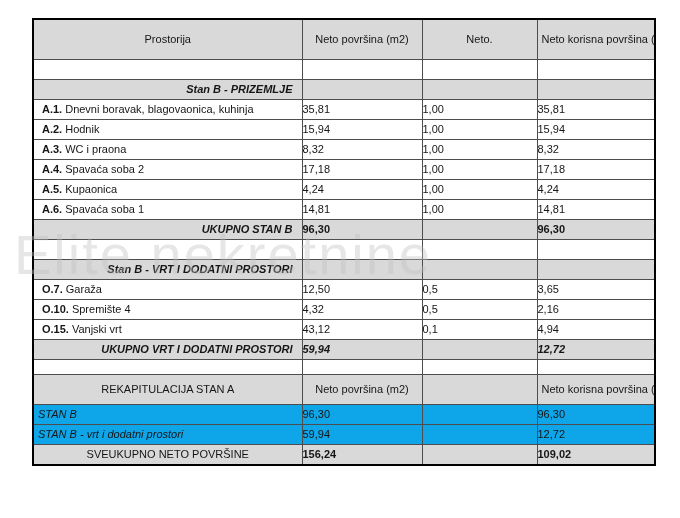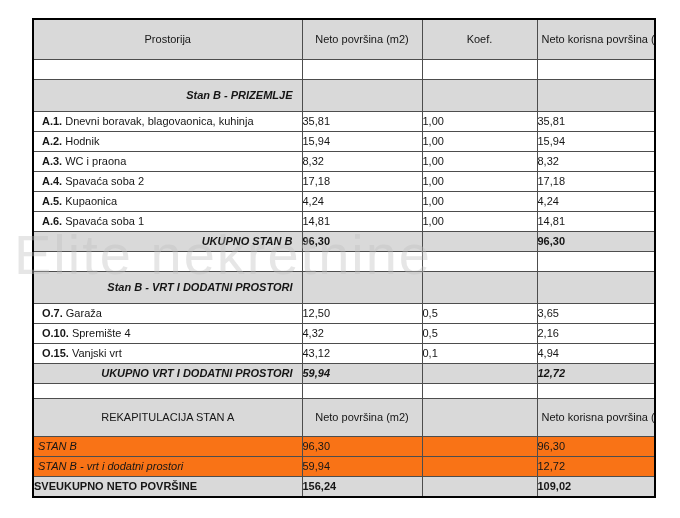--- a/index.html
+++ b/index.html
@@ -45,48 +45,48 @@
     text-align:center; vertical-align:middle;
     white-space:normal;
     line-height:14px;
     border-bottom:2px solid #000;
     padding:2px 4px;
   }
   .r-empty td { height:20px; border-top:2px solid #000; border-bottom:2px solid #000; }
   .r-gap td   { height:15px; border-top:2px solid #000; border-bottom:2px solid #000; }
 
   .r-sect td {
-    height:32px;
+    height:20px;
     background:var(--header-bg, #d9d9d9);
   }
   .r-sect .t { font-weight:bold; font-style:italic; text-align:right; padding-right:9px; }
 
   .r-data td { height:20px; background:#ffffff; vertical-align:middle; }
   .r-data .n { text-align:left; padding-left:8px; }
   .num { text-align:left; padding-right:6px; }
   .code { font-weight:bold; margin-right:3px; }
 
   .r-total td { height:20px; background:var(--header-bg, #d9d9d9); vertical-align:middle; }
   .r-total .t { font-weight:bold; font-style:italic; text-align:right; padding-right:9px; }
   .r-total .num { font-weight:bold; }
   .r-total.italic-vals .num { font-style:italic; }
 
   .r-recap-head td {
-    height:38px;
+    height:30px;
     background:var(--header-bg, #d9d9d9);
     text-align:center; vertical-align:middle;
     white-space:normal;
     line-height:14px;
     border-bottom:2px solid #000;
     padding:2px 4px;
   }
-  .r-recap-data td { height:20px; background:#f97316; vertical-align:middle; }
+  .r-recap-data td { height:20px; background:#0ea5e9; vertical-align:middle; }
   .r-recap-data .n { font-style:italic; text-align:left; padding-left:4px; }
   .r-recap-total td { height:21px; background:var(--header-bg, #d9d9d9); vertical-align:middle; }
-  .r-recap-total .t { font-weight:bold; text-align:left; }
+  .r-recap-total .t { font-weight:normal; text-align:center; }
   .r-recap-total .num { font-weight:bold; }
 </style>
 </head>
 <body>
 
 <div class="page">
 
   <div class="watermark">Elite nekretnine</div>
 
   <table class="area">
@@ -94,21 +94,21 @@
         <col class="c1">
         <col class="c2">
         <col class="c3">
         <col class="c4">
       </colgroup>
 
     <tbody>
         <tr class="r-head">
       <td>Prostorija</td>
       <td>Neto površina (m2)</td>
-      <td>Koef.</td>
+      <td>Neto.</td>
       <td>Neto korisna površina (m2)</td>
     </tr>
 
     <tr class="r-empty">
       <td></td>
           <td></td>
           <td></td>
           <td></td>
     </tr>
 

